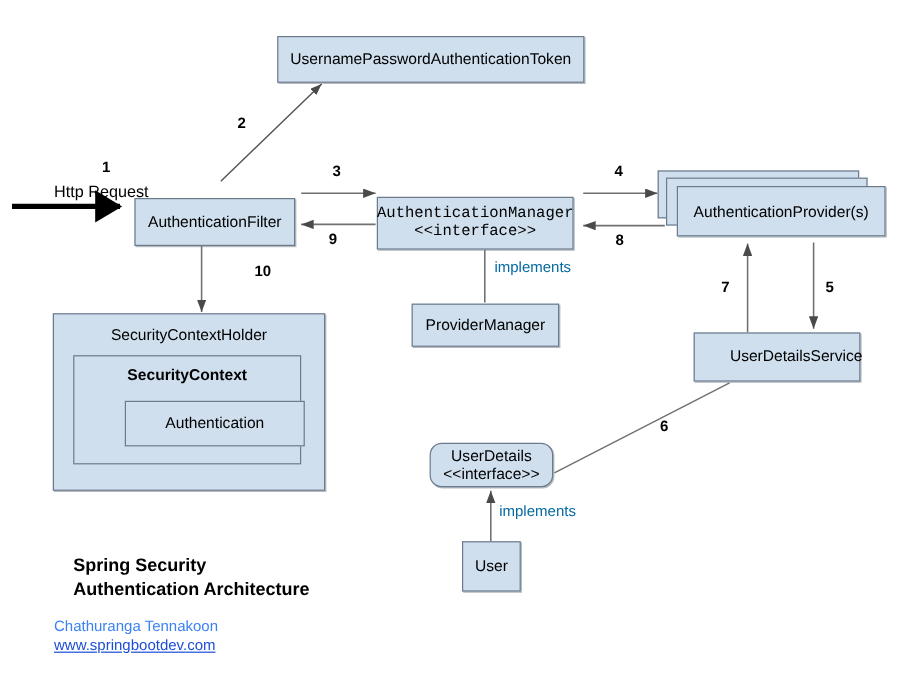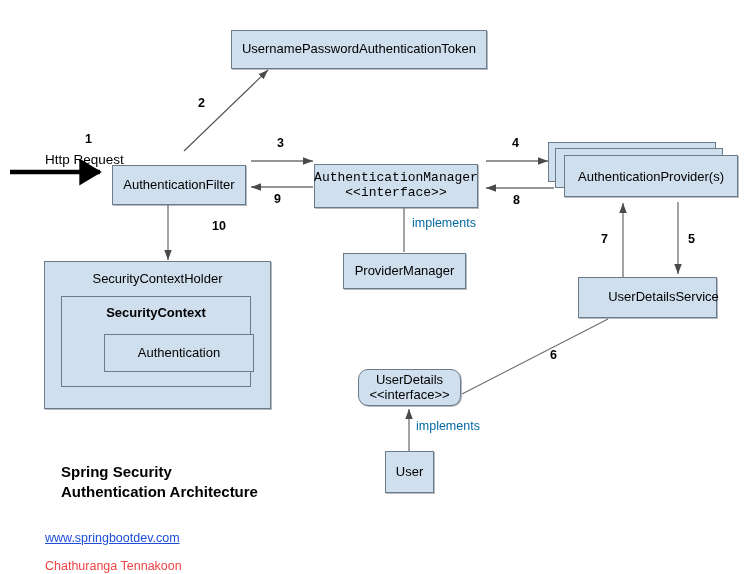--- a/index.html
+++ b/index.html
@@ -97,23 +97,22 @@
     position: absolute;
     font-size: 15px;
     font-weight: bold;
     line-height: 1.35;
     white-space: pre-line;
     color: #000;
   }
   .author {
     position: absolute;
     font-size: 12.5px;
-    color: #ef4444;
-    white-space: nowrap;
-    margin-top: 44px;
+    color: #3b82f6;
+    white-space: nowrap;
   }
   .weblink {
     position: absolute;
     font-size: 12.5px;
     color: #1d4ed8;
     text-decoration: underline;
     white-space: nowrap;
     cursor: pointer;
   }
   svg.arrows {

